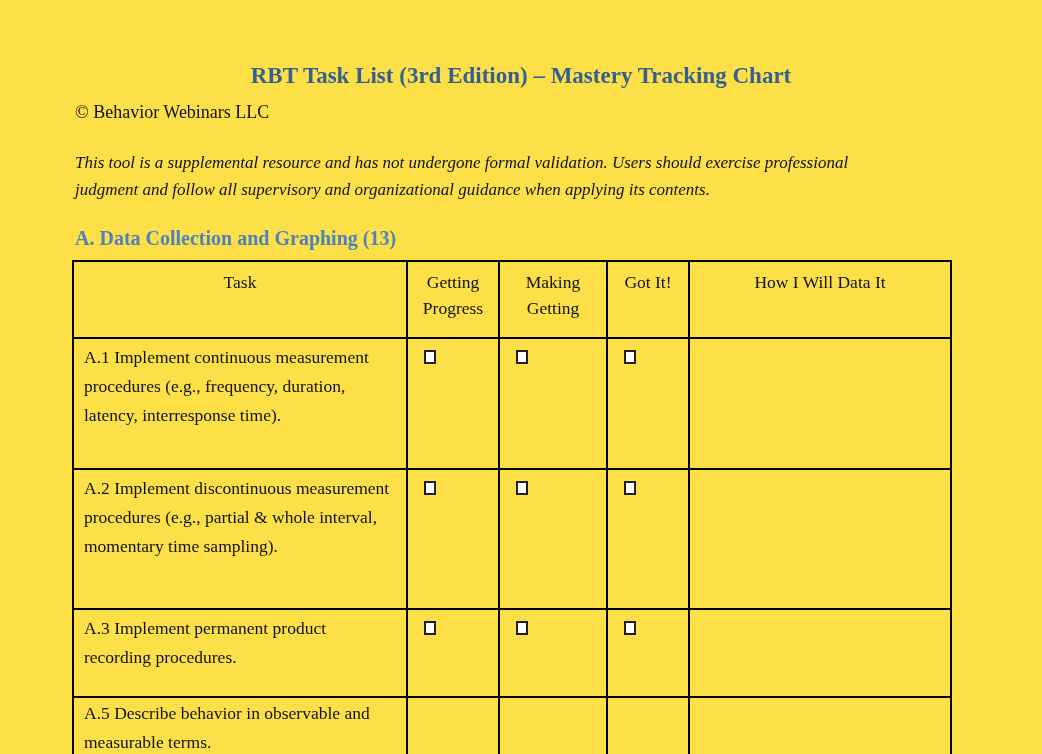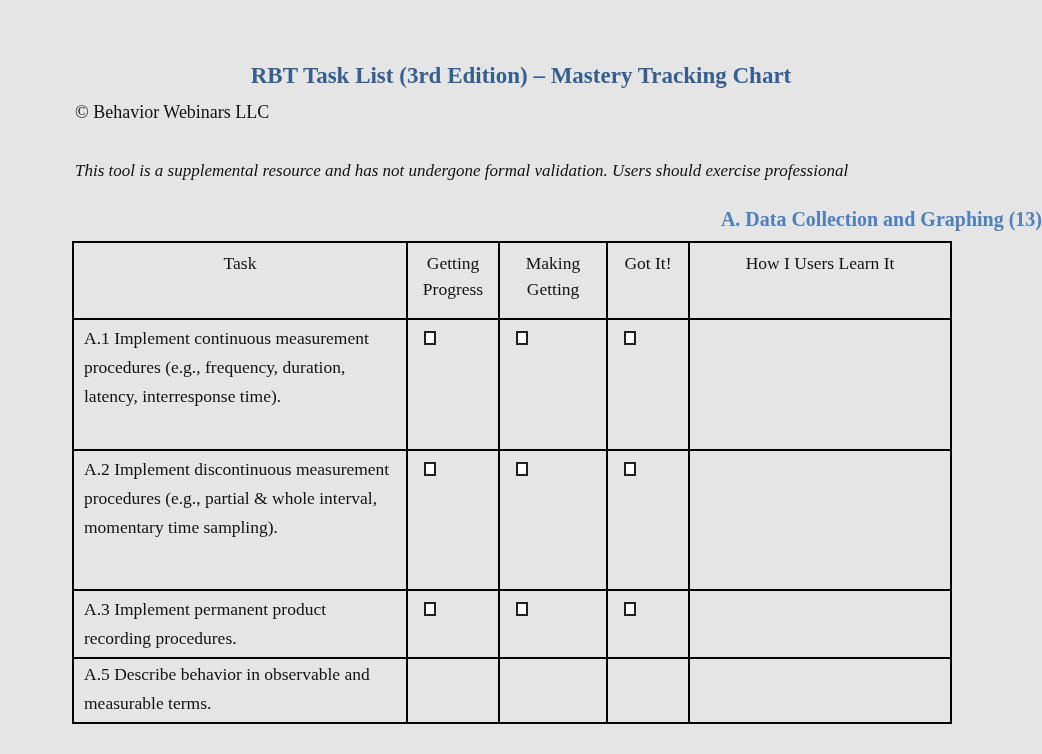--- a/index.html
+++ b/index.html
@@ -1,54 +1,53 @@
 <!DOCTYPE html>
 <html><head>
 <meta charset="utf-8">
 <style>
   * { box-sizing: border-box; }
   html, body { margin: 0; padding: 0; background: #ffffff; }
   .page {
     position: relative;
     width: 1042px;
     height: 754px;
-    background: #e5e5e5;
+    background: #fde047;
     overflow: hidden;
     font-family: "Liberation Serif", serif;
     color: #111111;
   }
   .title {
     margin: 62px 0 0 0;
     text-align: center;
     font-size: 23px;
     font-weight: bold;
     color: #365F91;
     line-height: 27px;
   }
   .copyright {
     margin: 13px 0 16px 75px;
     font-size: 18px;
     line-height: 21px;
     color: #111111;
   }
   .disclaimer {
-    margin: 34px 0 0 75px;
+    margin: 26px 0 0 75px;
     width: 845px;
     font-style: italic;
     font-size: 17px;
     line-height: 27px;
     color: #111111;
   }
   .heading {
     margin: 24px 0 8px 75px;
     font-size: 20px;
     font-weight: bold;
     color: #4F81BD;
     line-height: 23px;
-    text-align: right;
   }
   table.mastery {
     margin: 10px 0 0 72px;
     border-collapse: collapse;
     table-layout: fixed;
     width: 878px;
     font-size: 17.5px;
   }
   table.mastery th, table.mastery td {
     border: 2px solid #000000;
@@ -79,55 +78,56 @@
   .checkbox {
     display: inline-block;
     width: 12px;
     height: 14px;
     border: 2px solid #1f1f1f;
     background: #ffffff;
   }
 
   tr.row-a1 { height: 131px; padding-left: 13px; }
   tr.row-a2 { height: 140px; }
-  tr.row-a3 { height: 68px; }
+  tr.row-a3 { height: 88px; }
   tr.row-a4 { height: 60px; }
   tr.row-a5 { height: 60px; }
   tr.row-a5 td.task-cell { padding-top: 1px; }
 </style>
 </head>
 <body>
 
 <div class="page">
 
   <div class="title">RBT Task List (3rd Edition) – Mastery Tracking Chart</div>
 
   <div class="copyright">© Behavior Webinars LLC</div>
 
   <div class="disclaimer">
     <div>This tool is a supplemental resource and has not undergone formal validation. Users should exercise professional</div>
+    <div>judgment and follow all supervisory and organizational guidance when applying its contents.</div>
   </div>
 
   <div class="heading">A. Data Collection and Graphing (13)</div>
 
   <table class="mastery">
     <colgroup>
       <col class="c-task">
         <col class="c-gs">
         <col class="c-mp">
         <col class="c-got">
         <col class="c-how">
     </colgroup>
     <thead>
       <tr class="header-row">
         <th class="single-line">Task</th>
         <th>Getting Progress</th>
         <th>Making Getting</th>
         <th class="single-line">Got It!</th>
-        <th class="single-line">How I Users Learn It</th>
+        <th class="single-line">How I Will Data It</th>
       </tr>
     </thead>
     <tbody>
       <tr class="row-a1">
         <td class="task-cell">A.1 Implement continuous measurement procedures (e.g., frequency, duration, latency, interresponse time).</td>
         <td class="check-cell"><span class="checkbox"></span></td>
         <td class="check-cell"><span class="checkbox"></span></td>
         <td class="check-cell"><span class="checkbox"></span></td>
         <td class="how-cell"></td>
       </tr>

